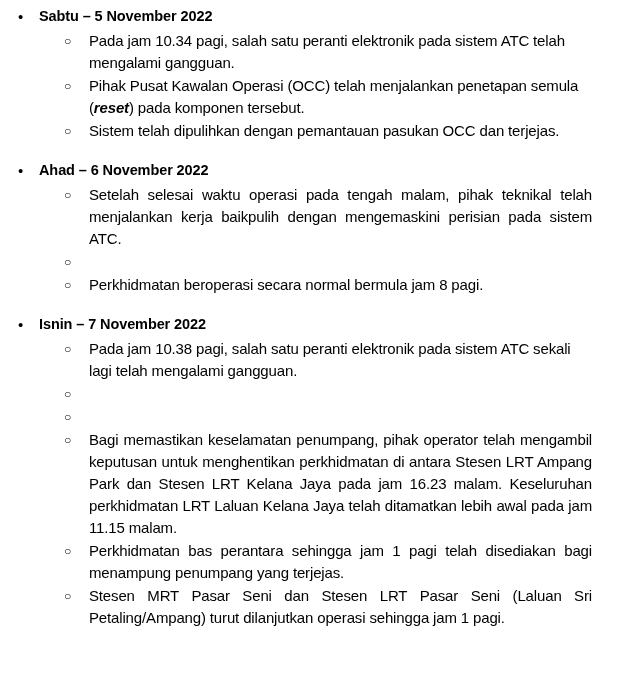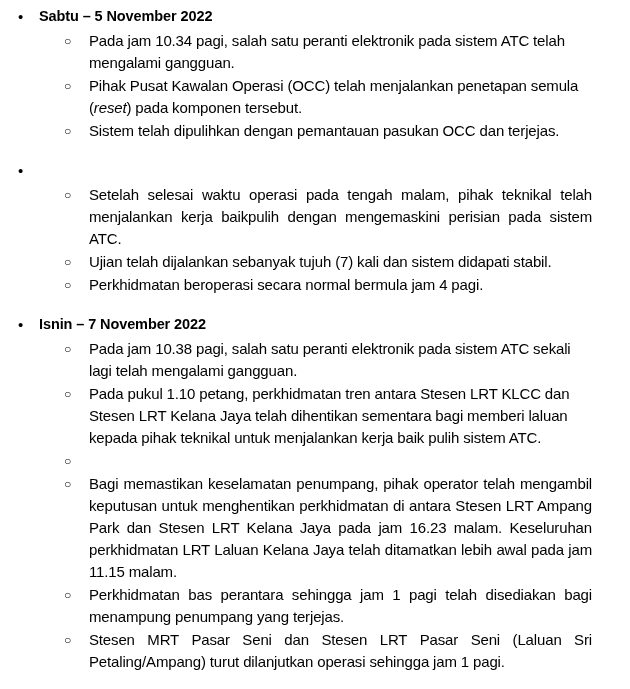--- a/index.html
+++ b/index.html
@@ -84,20 +84,21 @@
     letter-spacing: -0.15px;
     word-spacing: 0px;
     padding-right: 18px;
     hyphens: none;
   }
   .sub-text.left {
     text-align: left;
   }
   .italic {
     font-style: italic;
+    font-weight: bold;
   }
 </style>
 </head>
 <body>
 
 <div class="page">
 
   <div class="section">
     <div class="heading-row">
       <span class="bullet-disc">•</span>
@@ -119,56 +120,55 @@
         <span class="bullet-circle">○</span>
         <span class="sub-text left">Sistem telah dipulihkan dengan pemantauan pasukan OCC dan terjejas.</span>
       </div>
 
     </div>
   </div>
 
   <div class="section">
     <div class="heading-row">
       <span class="bullet-disc">•</span>
+      <span class="heading-text">Ahad – 6 November 2022</span>
     </div>
     <div class="sub-list">
 
       <div class="sub-item">
         <span class="bullet-circle">○</span>
         <span class="sub-text">Setelah selesai waktu operasi pada tengah malam, pihak teknikal telah menjalankan kerja baikpulih dengan mengemaskini perisian pada sistem ATC.</span>
       </div>
 
       <div class="sub-item">
         <span class="bullet-circle">○</span>
-        <span class="sub-text left">Ujian telah dijalankan sebanyak tujuh (7) kali dan sistem didapati stabil.</span>
       </div>
 
       <div class="sub-item">
         <span class="bullet-circle">○</span>
-        <span class="sub-text left">Perkhidmatan beroperasi secara normal bermula jam 4 pagi.</span>
+        <span class="sub-text left">Perkhidmatan beroperasi secara normal bermula jam 8 pagi.</span>
       </div>
 
     </div>
   </div>
 
   <div class="section">
     <div class="heading-row">
       <span class="bullet-disc">•</span>
       <span class="heading-text">Isnin – 7 November 2022</span>
     </div>
     <div class="sub-list">
 
       <div class="sub-item">
         <span class="bullet-circle">○</span>
         <span class="sub-text left">Pada jam 10.38 pagi, salah satu peranti elektronik pada sistem ATC sekali lagi telah mengalami gangguan.</span>
       </div>
 
       <div class="sub-item">
         <span class="bullet-circle">○</span>
-        <span class="sub-text left">Pada pukul 1.10 petang, perkhidmatan tren antara Stesen LRT KLCC dan Stesen LRT Kelana Jaya telah dihentikan sementara bagi memberi laluan kepada pihak teknikal untuk menjalankan kerja baik pulih sistem ATC.</span>
       </div>
 
       <div class="sub-item">
         <span class="bullet-circle">○</span>
       </div>
 
       <div class="sub-item">
         <span class="bullet-circle">○</span>
         <span class="sub-text">Bagi memastikan keselamatan penumpang, pihak operator telah mengambil keputusan untuk menghentikan perkhidmatan di antara Stesen LRT Ampang Park dan Stesen LRT Kelana Jaya pada jam 16.23 malam. Keseluruhan perkhidmatan LRT Laluan Kelana Jaya telah ditamatkan lebih awal pada jam 11.15 malam.</span>
       </div>

